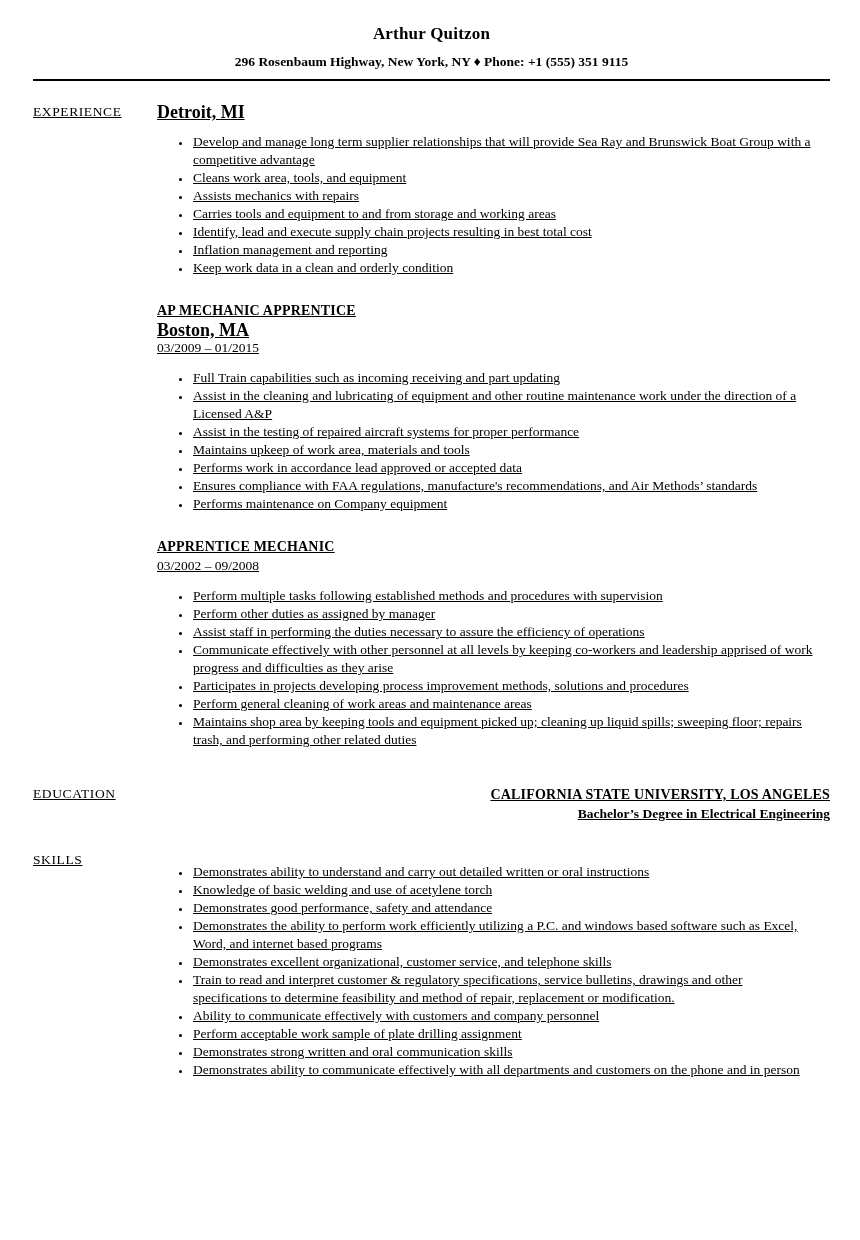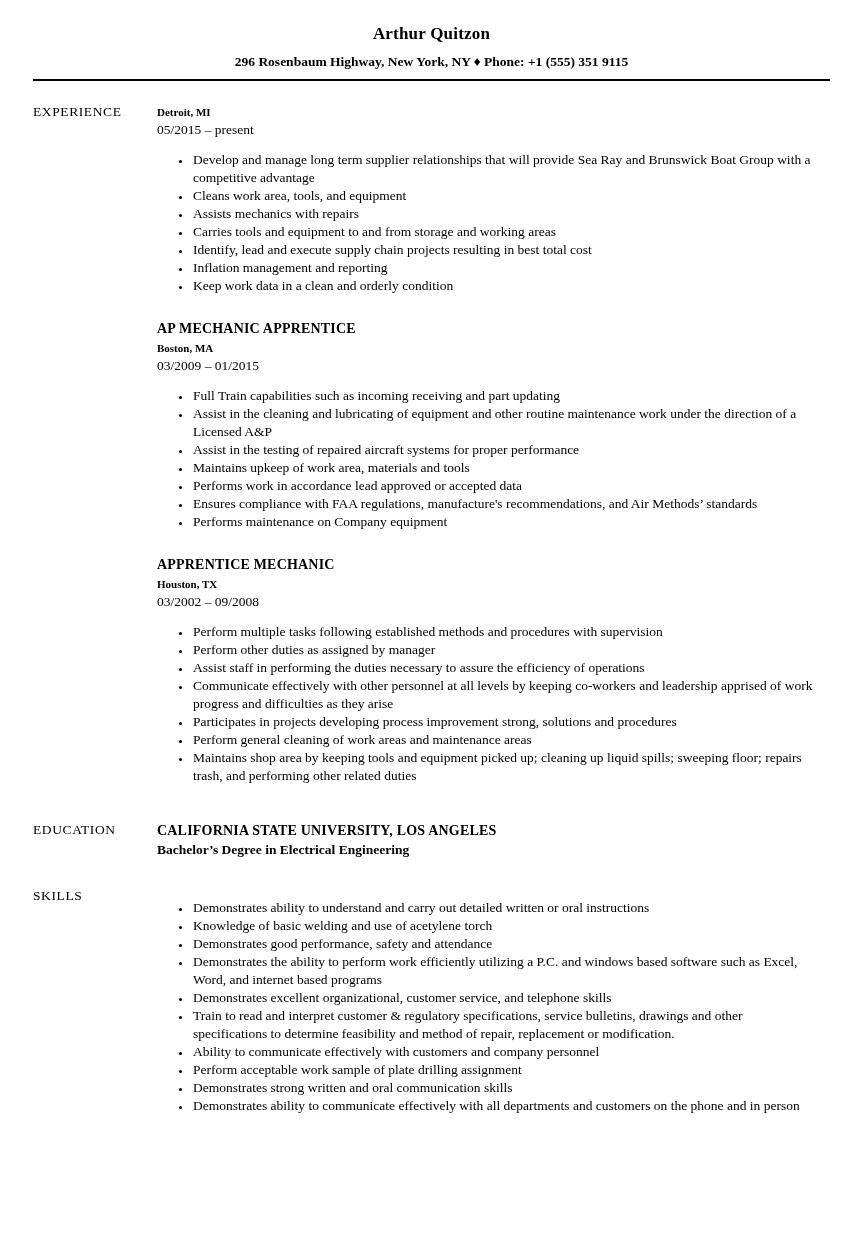--- a/index.html
+++ b/index.html
@@ -35,20 +35,21 @@
   }
   .header-divider {
     border: none;
     border-top: 2px solid #000000;
     margin: 0 0 0 0;
   }
   
   .section-row {
     display: flex;
     align-items: flex-start;
+    text-decoration: underline;
   }
   .section-row.experience { margin-top: 22px; }
   .section-row.education  { margin-top: 24px; }
   .section-row.skills     { margin-top: 28px; }
   .section-label {
     flex: 0 0 124px;
     font-size: 13.5px;
     font-weight: 400;
     letter-spacing: 0.6px;
     padding-top: 1px;
@@ -61,21 +62,21 @@
   
   .job { margin-bottom: 26px; }
   .job:last-child { margin-bottom: 0; }
   .job-title {
     font-size: 14px;
     font-weight: 700;
     margin: 0 0 2px 0;
     letter-spacing: 0.2px;
   }
   .job-location {
-    font-size: 11px;
+    font-size: 18px;
     font-weight: 700;
     line-height: 18px;
   }
   .job-dates {
     font-size: 13.5px;
     line-height: 18px;
     margin-bottom: 2px;
   }
   
   ul.bullets {
@@ -87,41 +88,41 @@
     font-size: 13.5px;
     line-height: 18px;
     padding-left: 1px;
   }
   ul.bullets li::marker { font-size: 11px; }
   
   .edu-school, .edu-degree {
     font-size: 13.5px;
     font-weight: 700;
     line-height: 19px;
+    text-align: right;
   }
   .edu-school { font-size: 14px; letter-spacing: 0.2px; }
 </style>
 </head>
 <body>
 
 <div class="page">
 
   <header class="resume-header">
     <h1 class="candidate-name">Arthur Quitzon</h1>
     <div class="contact-line">296 Rosenbaum Highway, New York, NY ♦ Phone: +1 (555) 351 9115</div>
     <hr class="header-divider">
   </header>
 
   <section class="section-row experience">
     <div class="section-label">EXPERIENCE</div>
     <div class="section-content">
 
       <article class="job">
         <div class="job-location">Detroit, MI</div>
-        <div class="job-dates">05/2015 – present</div>
         <ul class="bullets">
             <li>Develop and manage long term supplier relationships that will provide Sea Ray and Brunswick Boat Group with a competitive advantage</li>
             <li>Cleans work area, tools, and equipment</li>
             <li>Assists mechanics with repairs</li>
             <li>Carries tools and equipment to and from storage and working areas</li>
             <li>Identify, lead and execute supply chain projects resulting in best total cost</li>
             <li>Inflation management and reporting</li>
             <li>Keep work data in a clean and orderly condition</li>
           </ul>
       </article>
@@ -136,28 +137,27 @@
             <li>Assist in the testing of repaired aircraft systems for proper performance</li>
             <li>Maintains upkeep of work area, materials and tools</li>
             <li>Performs work in accordance lead approved or accepted data</li>
             <li>Ensures compliance with FAA regulations, manufacture's recommendations, and Air Methods’ standards</li>
             <li>Performs maintenance on Company equipment</li>
           </ul>
       </article>
 
       <article class="job">
         <h2 class="job-title">APPRENTICE MECHANIC</h2>
-        <div class="job-location">Houston, TX</div>
         <div class="job-dates">03/2002 – 09/2008</div>
         <ul class="bullets">
             <li>Perform multiple tasks following established methods and procedures with supervision</li>
             <li>Perform other duties as assigned by manager</li>
             <li>Assist staff in performing the duties necessary to assure the efficiency of operations</li>
             <li>Communicate effectively with other personnel at all levels by keeping co-workers and leadership apprised of work progress and difficulties as they arise</li>
-            <li>Participates in projects developing process improvement strong, solutions and procedures</li>
+            <li>Participates in projects developing process improvement methods, solutions and procedures</li>
             <li>Perform general cleaning of work areas and maintenance areas</li>
             <li>Maintains shop area by keeping tools and equipment picked up; cleaning up liquid spills; sweeping floor; repairs trash, and performing other related duties</li>
           </ul>
       </article>
 
     </div>
   </section>
 
   <section class="section-row education">
     <div class="section-label">EDUCATION</div>

